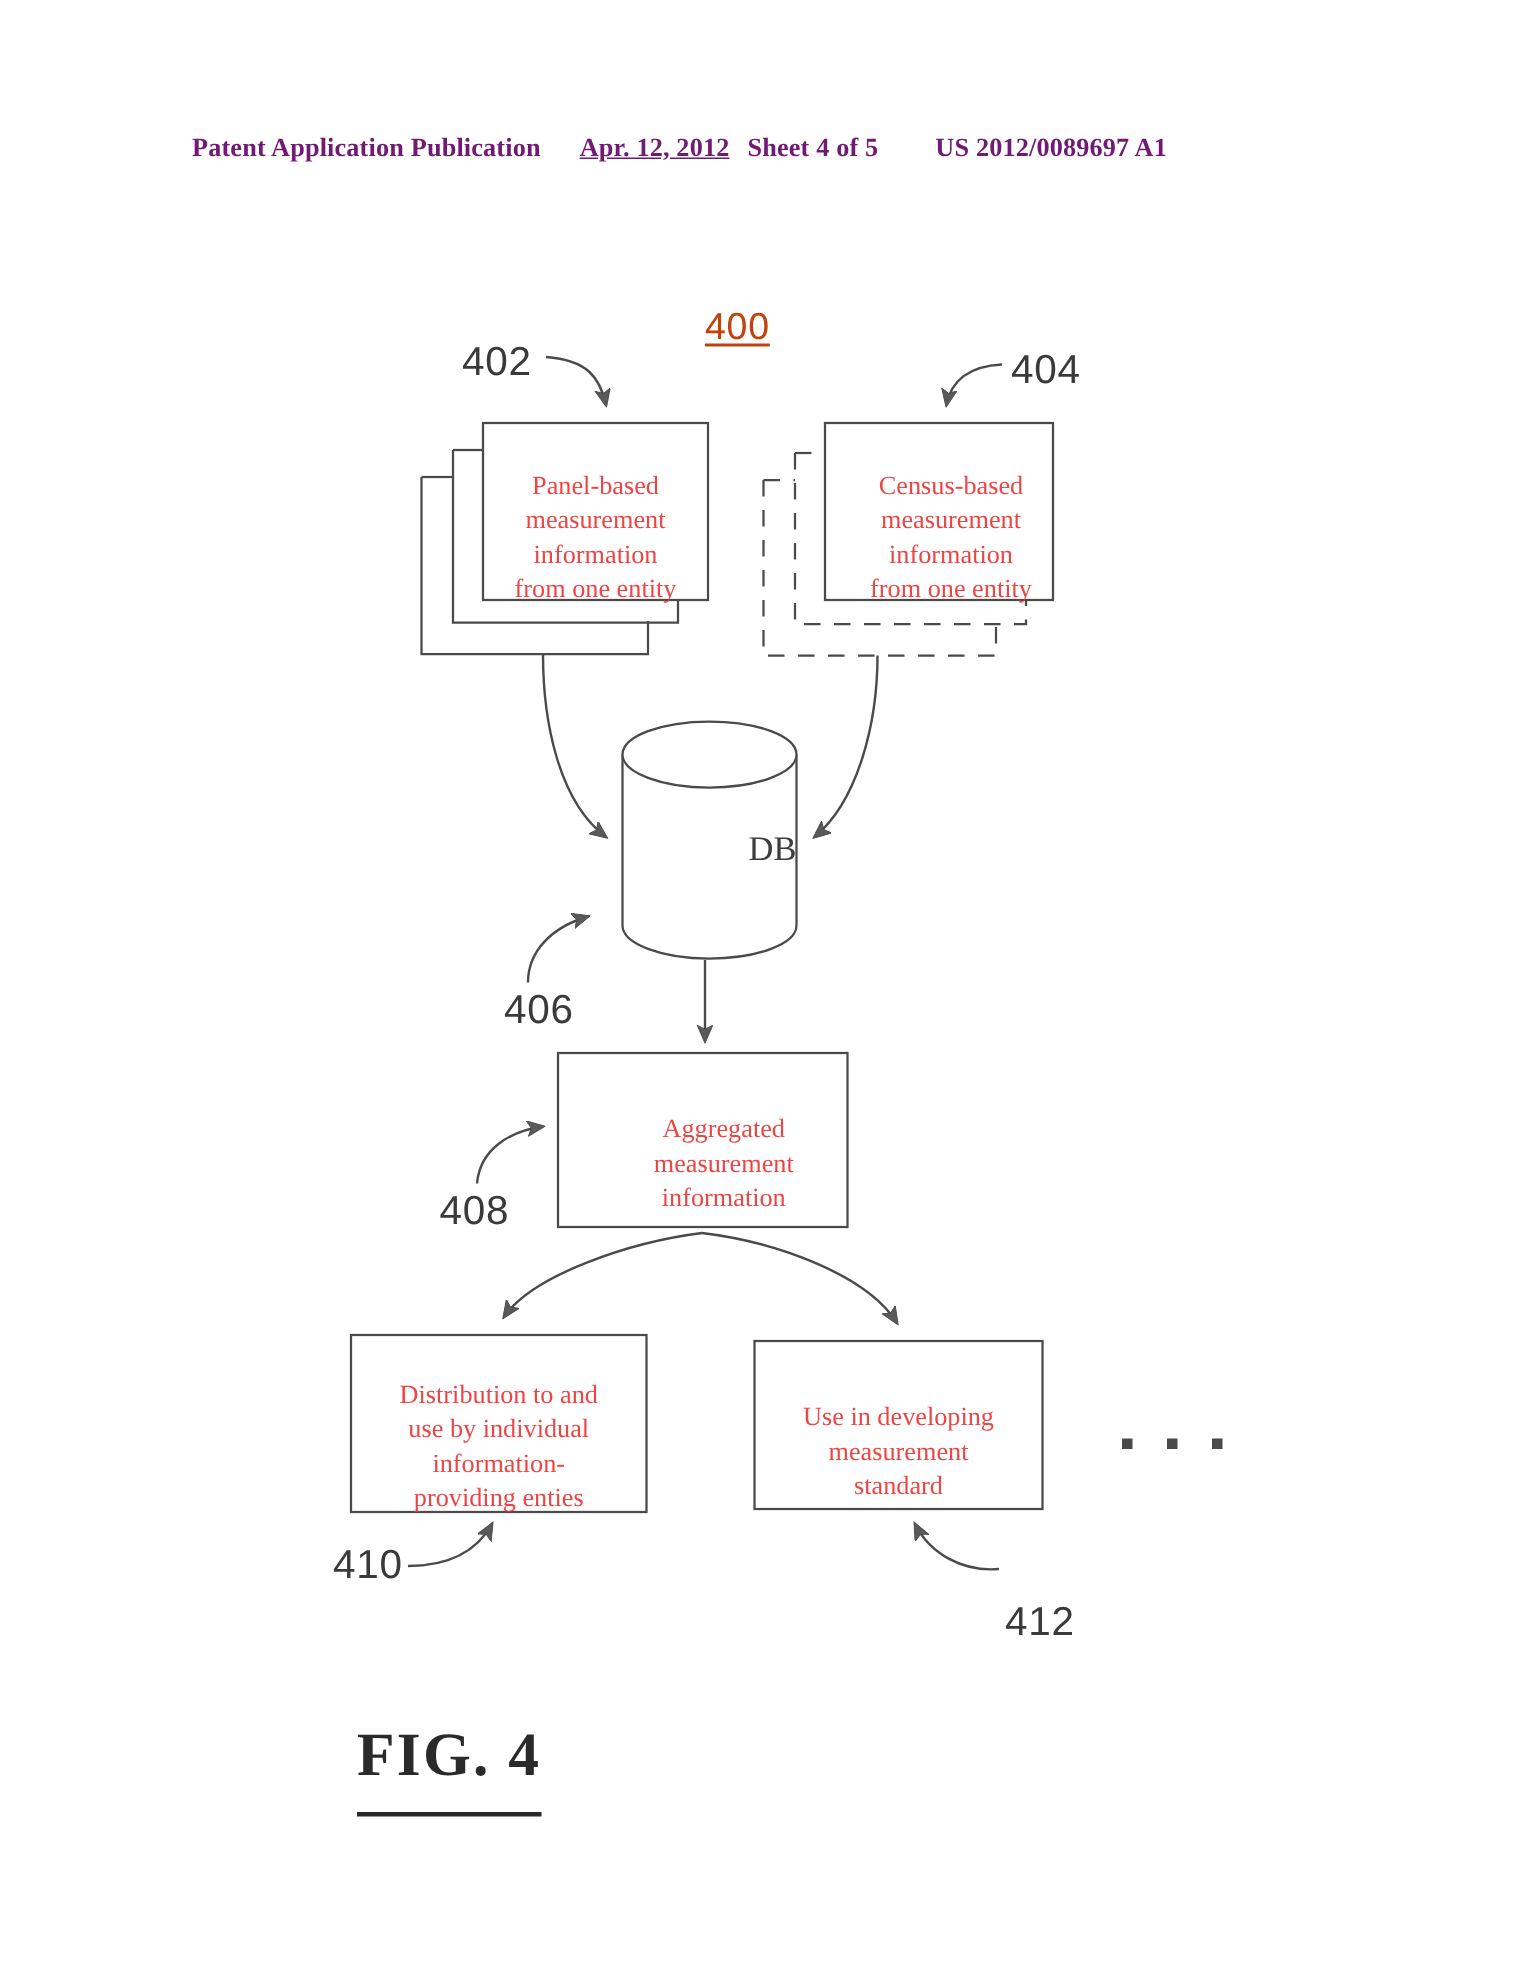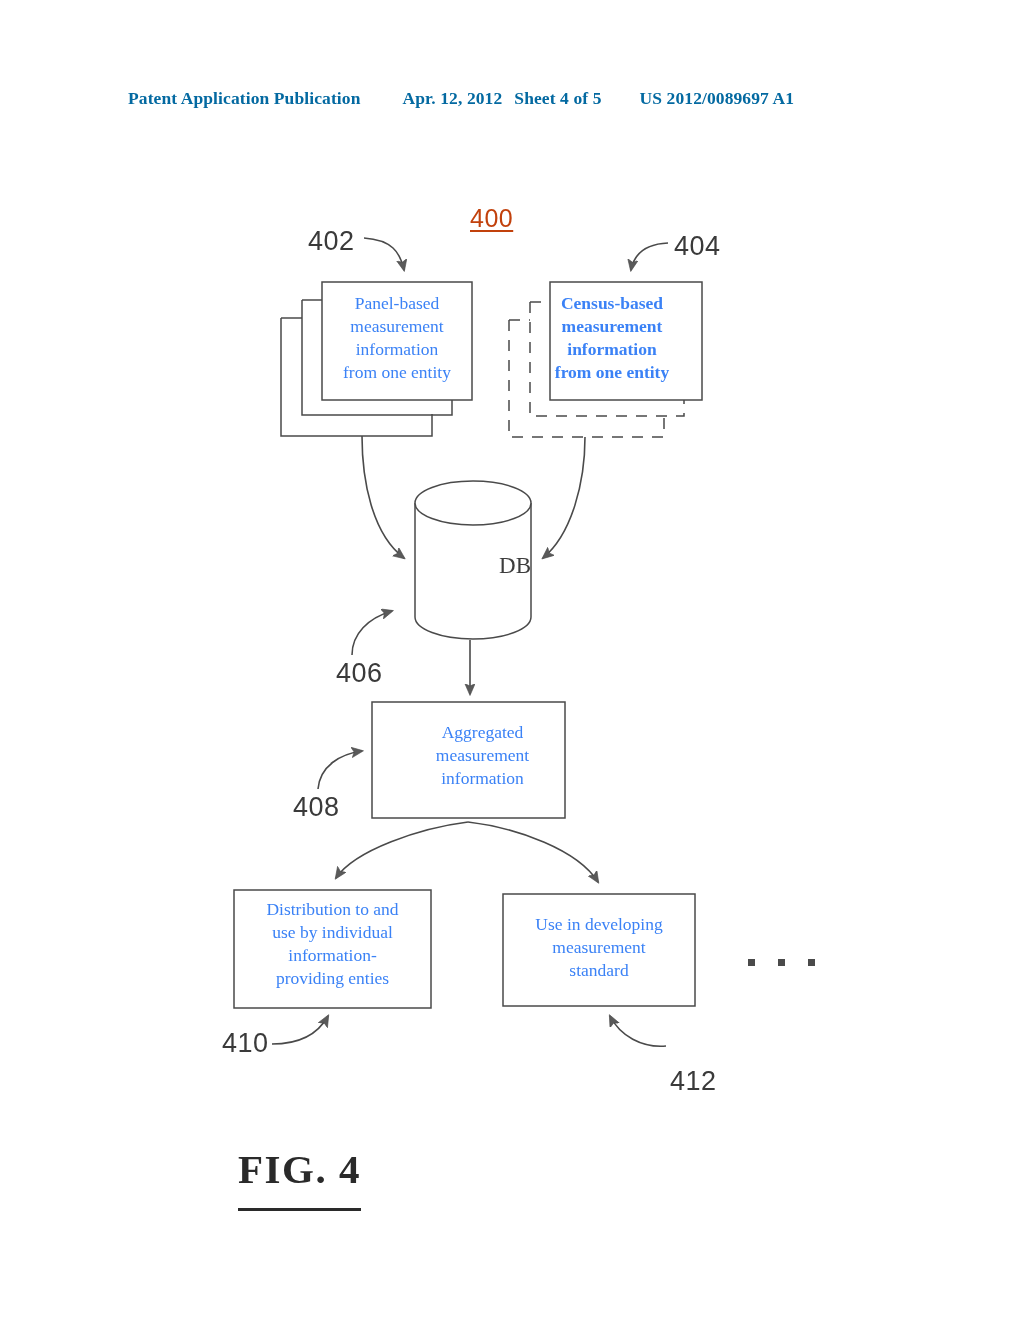--- a/index.html
+++ b/index.html
@@ -21,26 +21,26 @@
     position: absolute;
     top: 88px;
     left: 128px;
     width: 768px;
     height: 24px;
     display: flex;
     align-items: baseline;
     font-family: "Liberation Serif", serif;
     font-weight: bold;
     font-size: 17.5px;
-    color: #0369a1;
+    color: #701a75;
     letter-spacing: 0.1px;
     white-space: nowrap;
   }
   .hdr-pub   { flex: 0 0 auto; }
-  .hdr-date  { flex: 0 0 auto; margin-left: 42px; }
+  .hdr-date  { flex: 0 0 auto; margin-left: 26px; text-decoration: underline; }
   .hdr-sheet { flex: 0 0 auto; margin-left: 12px; }
   .hdr-num   { flex: 0 0 auto; margin-left: 38px; }
 
   
   #figure-canvas {
     position: absolute;
     top: 0;
     left: 0;
     width: 1024px;
     height: 1320px;
@@ -57,21 +57,22 @@
     color: #2b2b2b;
     text-align: center;
     font-family: "Liberation Serif", serif;
     line-height: 1.32;
     white-space: pre-line;
     pointer-events: none;
   }
 
   .box-text {
     font-size: 17.5px;
-    color: #3b82f6;
+    color: #ef4444;
+    margin-top: 20px;
   }
 
   .ref-num {
     position: absolute;
     font-family: "Liberation Sans", sans-serif;
     font-size: 27px;
     color: #3a3a3a;
     letter-spacing: 0.5px;
     font-weight: 400;
   }
@@ -209,21 +210,21 @@
 </svg>
 </div>
 
 <div id="fig-number">400</div>
 
 <div class="txt box-text" style="left:322px; top:292px; width:150px;">Panel-based
 measurement
 information
 from one entity</div>
 
-<div class="txt box-text" style="left:550px; top:292px; width:124px;font-weight:bold;">Census-based
+<div class="txt box-text" style="left:572px; top:292px; width:124px;">Census-based
 measurement
 information
 from one entity</div>
 
 <div id="db-label">DB</div>
 
 <div class="txt box-text" style="left:372px; top:721px; width:221px;">Aggregated
 measurement
 information</div>
 

